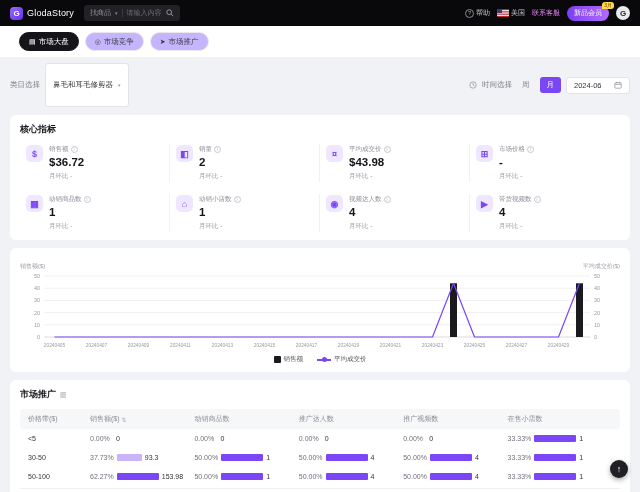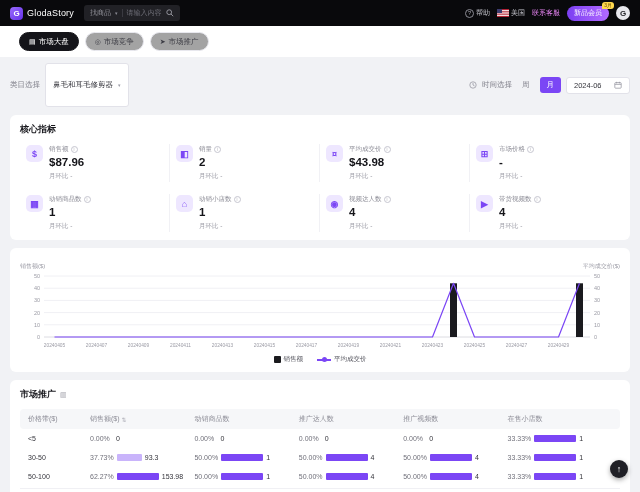--- a/index.html
+++ b/index.html
@@ -20,21 +20,21 @@
 .ns-placeholder{color:#6e6e77}
 .nav-right{margin-left:auto;display:flex;align-items:center;gap:7px;font-size:7px;color:#c3c3cb}
 .icon-circle{width:9px;height:9px;border:1px solid #8a8a93;border-radius:50%;font-size:5.5px;display:inline-flex;align-items:center;justify-content:center;color:#aeaeb6}
 .nav-chip{display:flex;align-items:center;gap:2px;cursor:pointer;white-space:nowrap}
 .contact{color:#e583f2}
 .vip{background:linear-gradient(90deg,#7b3ff2,#b36bff);color:#fff;padding:2.5px 7px;border-radius:9px;font-size:7px;position:relative;cursor:pointer;white-space:nowrap}
 .vip-badge{position:absolute;top:-4px;right:-5px;background:#ffd84d;color:#6b4a00;font-size:5px;line-height:1;padding:1px 2px;border-radius:3px 3px 3px 0}
 .avatar{width:14px;height:14px;border-radius:50%;background:#e9e9ee;color:#26262b;font-size:8px;font-weight:bold;display:flex;align-items:center;justify-content:center;cursor:pointer}
 
 .toolbar{background:#fff;padding:6px 19px;display:flex;gap:6px;align-items:center}
-.tab{display:flex;align-items:center;gap:3px;font-size:7.5px;color:#3c3c44;background:#a3a3a3;border:1px solid #e8e8ee;border-radius:10px;padding:3.5px 9px;cursor:pointer;white-space:nowrap}
+.tab{display:flex;align-items:center;gap:3px;font-size:7.5px;color:#3c3c44;background:#c4b5fd;border:1px solid #e8e8ee;border-radius:10px;padding:3.5px 9px;cursor:pointer;white-space:nowrap}
 .tab.active{background:#141419;color:#fff;border-color:#141419}
 .t-icon{font-size:7px}
 
 .filterbar{display:flex;align-items:center;gap:5px;padding:6px 10px;font-size:7.5px;color:#82828c}
 .select{background:#fff;border:1px solid #e2e2e9;border-radius:3px;padding:16px 7px;color:#33333a;display:flex;align-items:center;gap:5px;cursor:pointer}
 .spacer{flex:1}
 .seg-week{padding:3px 5px;color:#82828c;cursor:pointer}
 .seg-month{background:#7b46f5;color:#fff;border-radius:3px;padding:3px 7px;cursor:pointer}
 .datebox{background:#fff;border:1px solid #e2e2e9;border-radius:3px;padding:3px 7px;color:#33333a;display:flex;align-items:center;gap:5px;cursor:pointer;min-width:64px;justify-content:space-between}
 
@@ -163,21 +163,21 @@
 <main class="main">
 
   <section class="card">
     <div class="card-title">核心指标</div>
     <div class="metrics-grid">
         <div class="metric">
           <div class="m-top">
             <span class="m-icon">$</span>
             <div>
               <div class="m-label">销售额 <span class="info">i</span></div>
-              <div class="m-value">$87.96</div>
+              <div class="m-value">$36.72</div>
             </div>
           </div>
           <div class="m-sub">月环比 <span>-</span></div>
         </div>
         <div class="metric">
           <div class="m-top">
             <span class="m-icon">◧</span>
             <div>
               <div class="m-label">销量 <span class="info">i</span></div>
               <div class="m-value">2</div>

